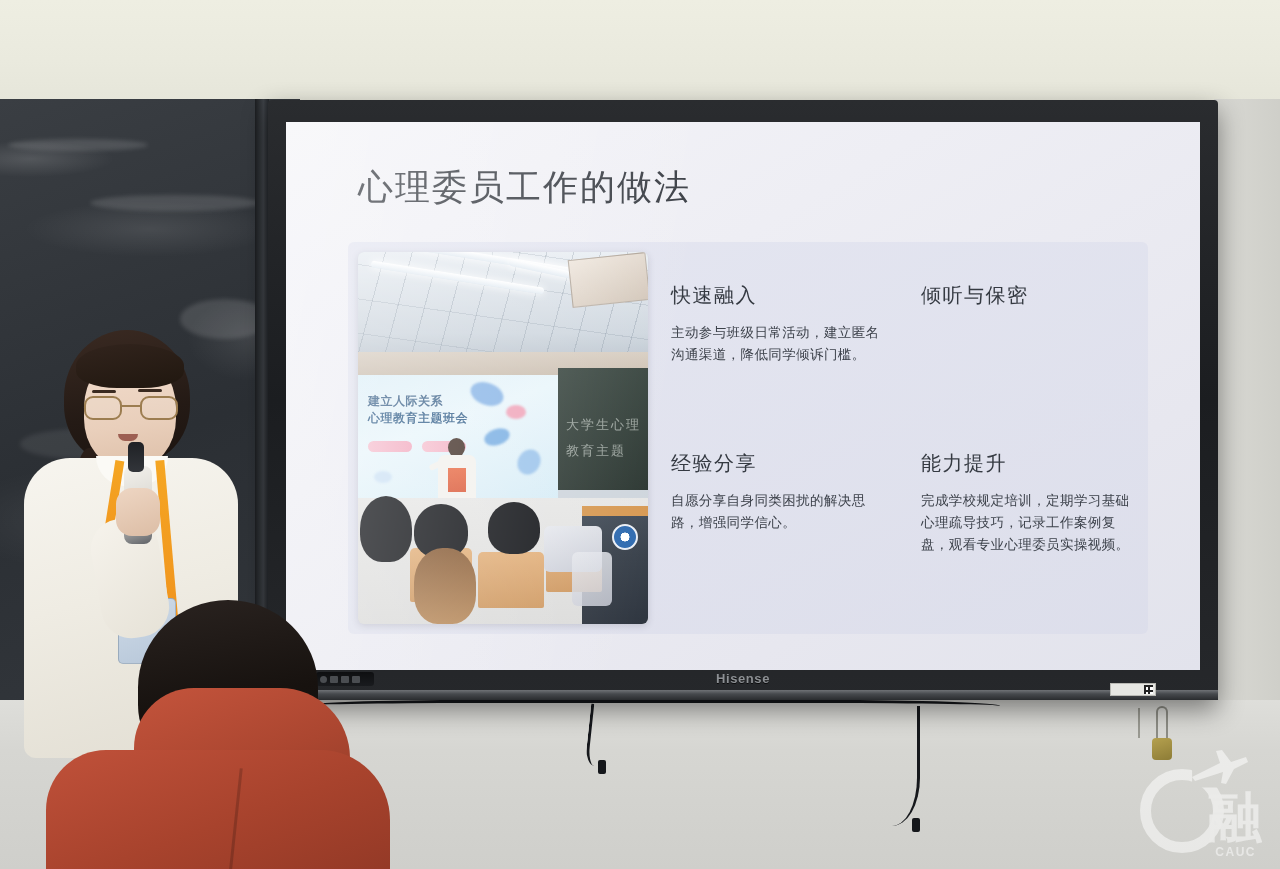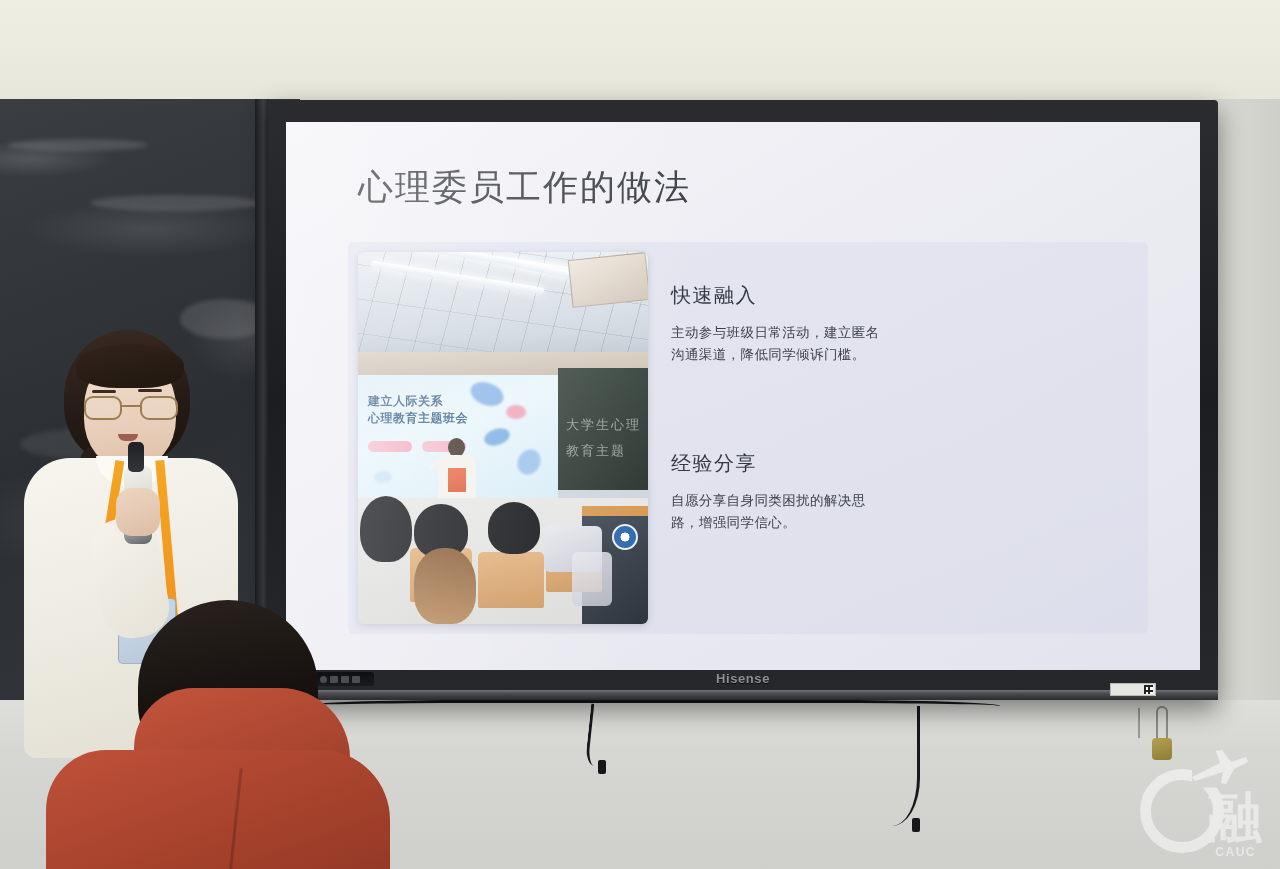--- a/index.html
+++ b/index.html
@@ -477,24 +477,29 @@
         <div class="ph-cloth" style="left:186px; top:274px; width:58px; height:46px;"></div>
         <div class="ph-cloth" style="left:214px; top:300px; width:40px; height:54px; opacity:.85;"></div>
       </div>
 
       <div class="cols">
         <div class="col-block" id="b0">
           <div class="cb-h">快速融入</div>
           <div class="cb-p">主动参与班级日常活动，建立匿名沟通渠道，降低同学倾诉门槛。</div>
         </div>
         <div class="col-block" id="b1">
+          <div class="cb-h">倾听与保密</div>
         </div>
         <div class="col-block" id="b2">
           <div class="cb-h">经验分享</div>
           <div class="cb-p">自愿分享自身同类困扰的解决思路，增强同学信心。</div>
+        </div>
+        <div class="col-block" id="b3">
+          <div class="cb-h">能力提升</div>
+          <div class="cb-p">完成学校规定培训，定期学习基础心理疏导技巧，记录工作案例复盘，观看专业心理委员实操视频。</div>
         </div>
       </div>
 
       <div class="slide-glare"></div>
     </div>
 
     <div class="port-cluster">
       <i></i>
         <i></i>
         <i></i>

